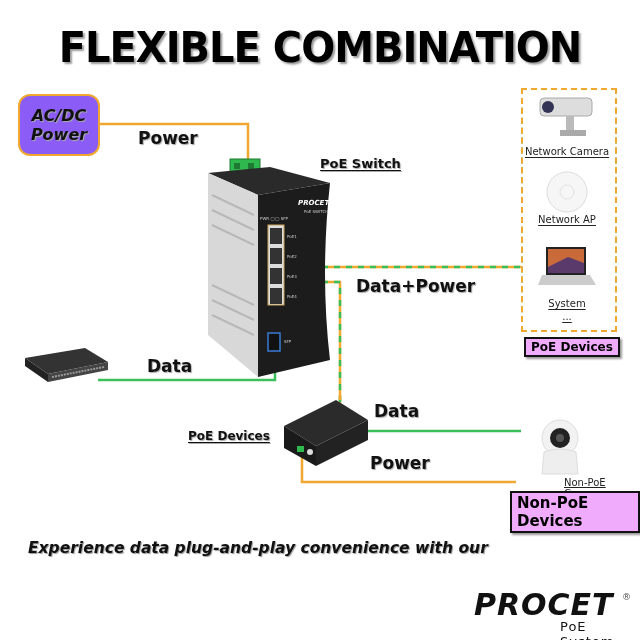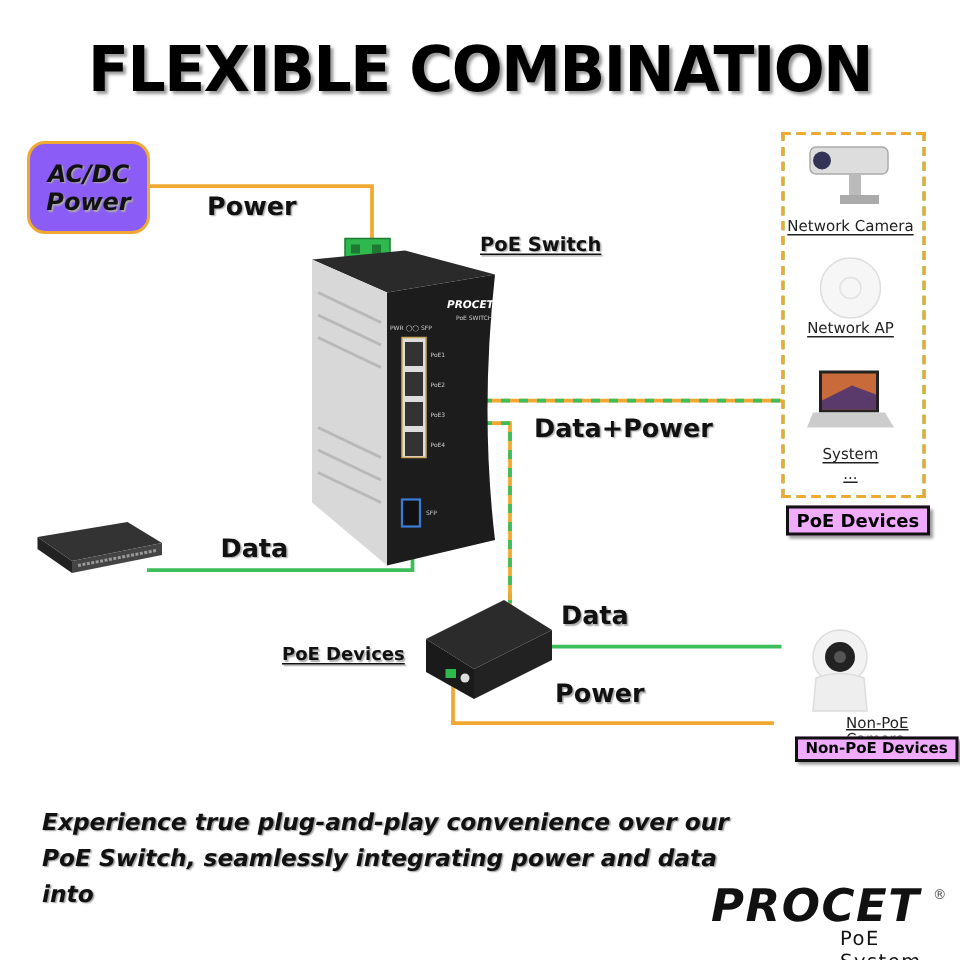--- a/index.html
+++ b/index.html
@@ -136,22 +136,21 @@
 <div class="abs lbl" style="left:374px;top:401px;font-size:17px;">Data</div>
 <div class="abs lbl" style="left:370px;top:453px;font-size:17px;">Power</div>
 
 <svg class="abs" style="left:538px;top:418px" width="48" height="58">
   <circle cx="22" cy="20" r="18" fill="#f2f2f2" stroke="#ddd"></circle>
   <circle cx="22" cy="20" r="10" fill="#222"></circle>
   <circle cx="22" cy="20" r="4" fill="#555"></circle>
   <path d="M6,34 Q22,28 38,34 L40,56 L4,56 Z" fill="#eee" stroke="#ddd"></path>
 </svg>
 <div class="abs" style="left:520px;top:477px;font-size:10px;font-weight:400;text-decoration:underline;color:#222;margin-left:44px;">Non-PoE Camera</div>
-<div class="abs boxlbl" style="left:530px;top:491px;font-size:10px;">Non-PoE Devices</div>
+<div class="abs boxlbl" style="left:510px;top:491px;font-size:15px;">Non-PoE Devices</div>
 
 <div class="abs footer">
-  <div>Experience true plug-and-play convenience over our</div>
-  <div>PoE Switch, seamlessly integrating power and data into</div>
+  <div>Experience data plug-and-play convenience with our</div>
 </div>
 
 <div class="abs brand">PROCET</div>
 <div class="abs reg">®</div>
 <div class="abs brand-sub">PoE System</div>
 
 </body></html>

